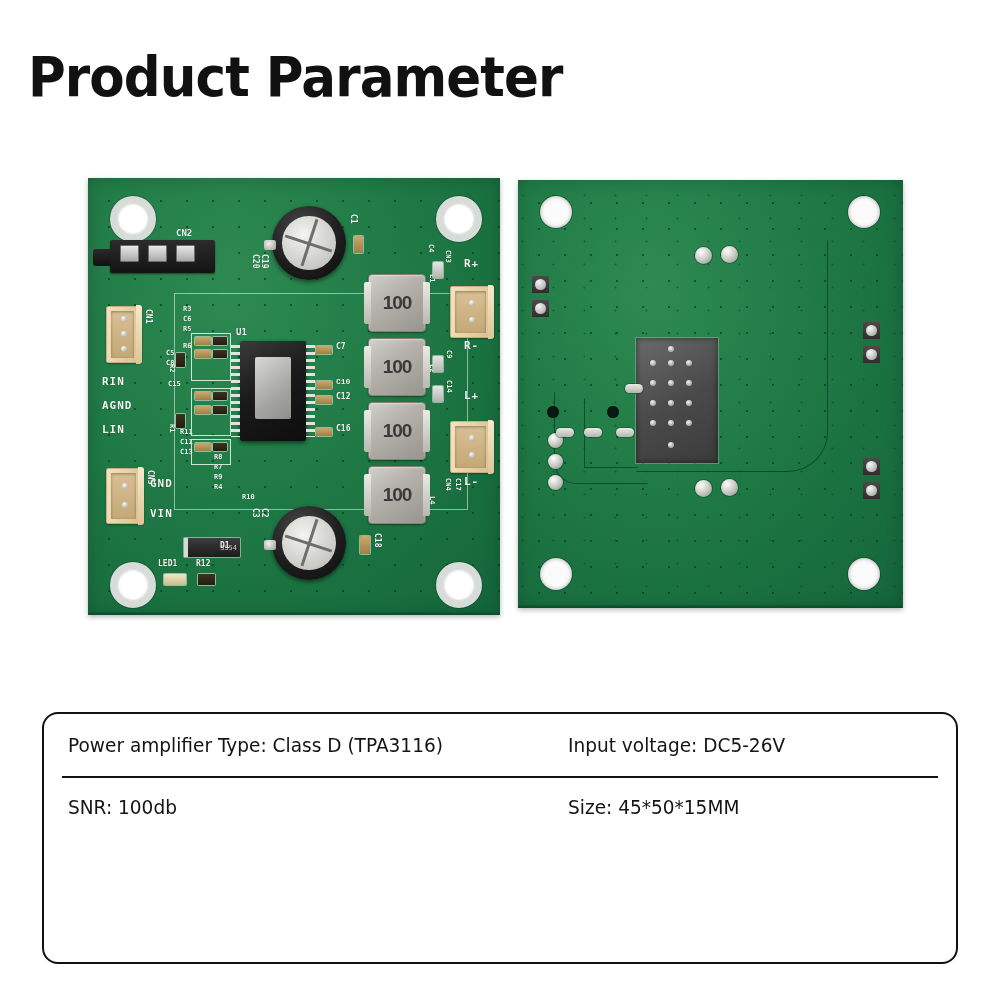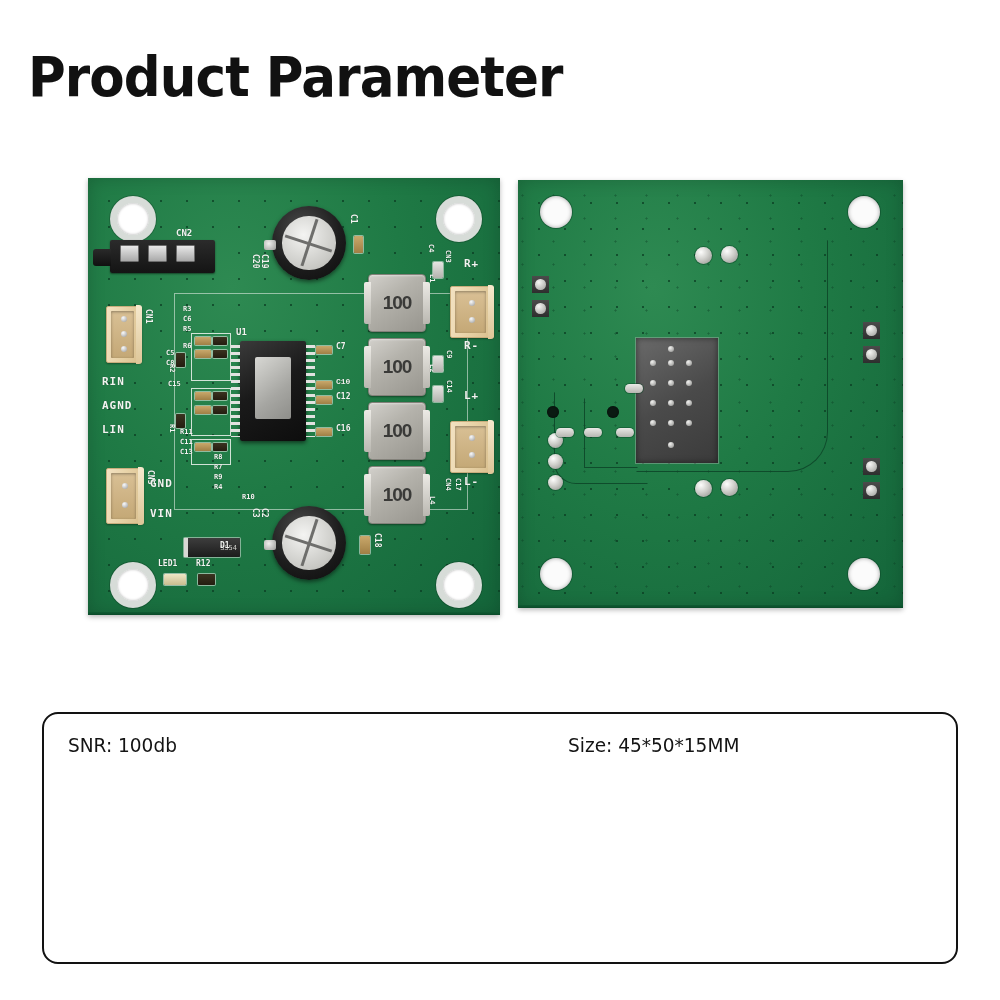--- a/index.html
+++ b/index.html
@@ -452,20 +452,24 @@
     <div class="thru" style="left:89px;top:226px;width:12px;height:12px;"></div>
     <div class="oblong" style="left:107px;top:204px;width:18px;height:9px;"></div>
     <div class="oblong" style="left:38px;top:248px;width:18px;height:9px;"></div>
     <div class="oblong" style="left:66px;top:248px;width:18px;height:9px;"></div>
     <div class="oblong" style="left:98px;top:248px;width:18px;height:9px;"></div>
   </div>
 </div>
 
 <div id="spec-table">
 
+  <div class="spec-row">
+    <div class="spec-cell left">Power amplifier Type: Class D (TPA3116)</div>
+    <div class="spec-cell right">Input voltage: DC5-26V</div>
+  </div>
 
 
 
   <div class="spec-row">
     <div class="spec-cell left">SNR: 100db</div>
     <div class="spec-cell right">Size: 45*50*15MM</div>
   </div>
 </div>
 
 </body></html>

